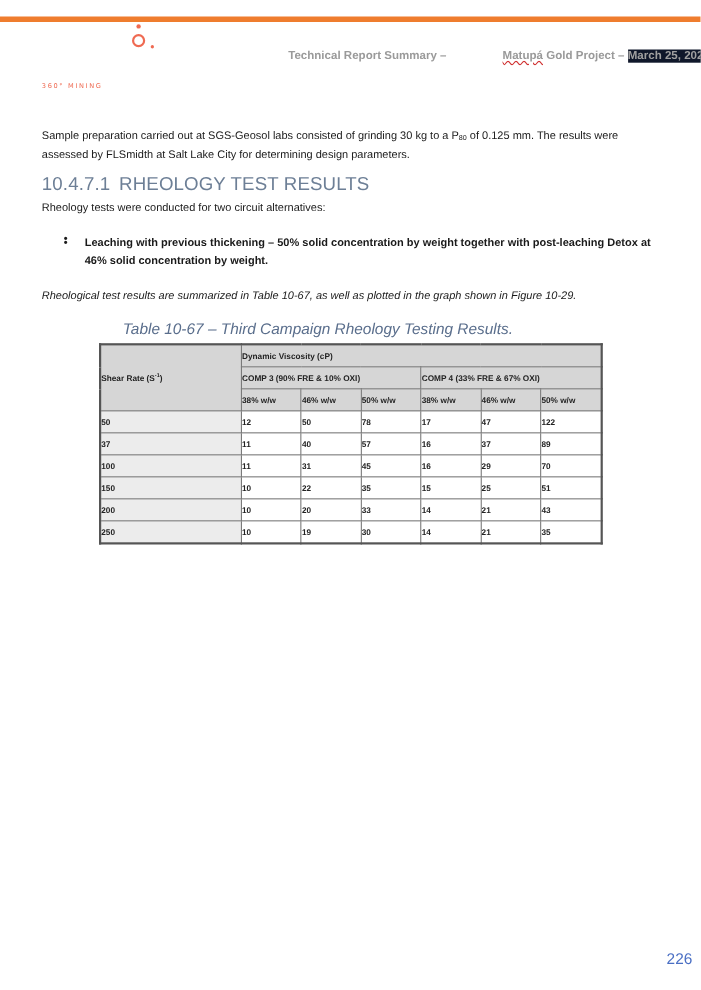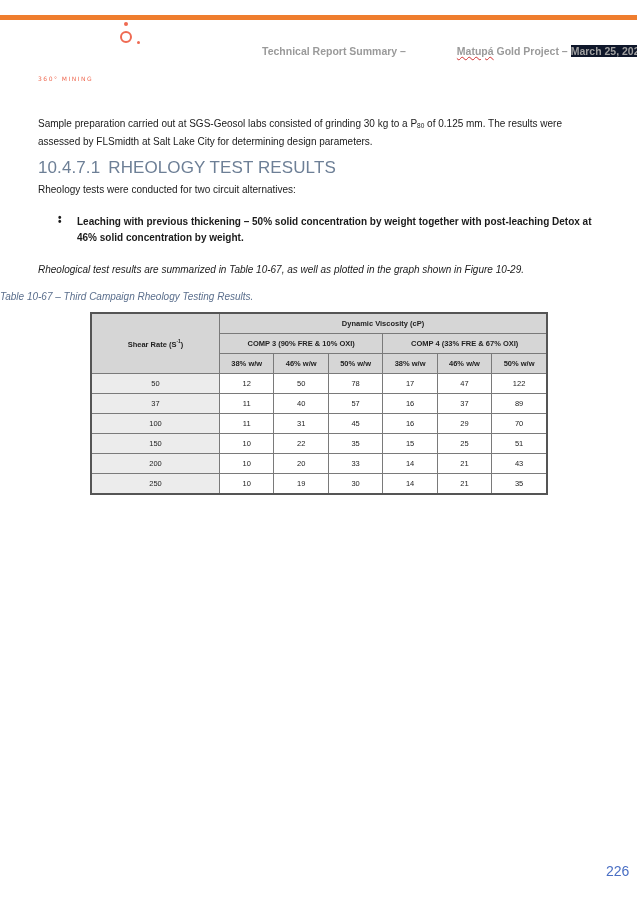--- a/index.html
+++ b/index.html
@@ -43,36 +43,36 @@
     .section-heading .num { margin-right: 8px; }
 
     .bullets { position: absolute; left: 55px; top: 210px; width: 545px; margin: 0; padding: 0; list-style: none; }
     .bullets li {
       position: relative; padding-left: 22px; font-size: 10px; line-height: 16px; font-weight: bold; color: #1a1a1a;
       margin-bottom: 4px;
     }
     .bullets li .dot { position: absolute; left: 3px; top: 0; font-weight: bold; }
 
     .caption {
-      position: absolute; left: 0; width: 578px; top: 291px; text-align: left; font-size: 10px;
+      position: absolute; left: 0; width: 578px; top: 291px; text-align: center; font-size: 14px;
       font-style: italic; color: #5a6e8c; font-family: "Liberation Sans", sans-serif;
     }
 
     table.rheo {
       position: absolute; left: 90px; top: 312px; width: 458px;
       border-collapse: collapse; border: 2px solid #555555; font-family: "Liberation Sans", sans-serif;
     }
     table.rheo td, table.rheo th {
-      border: 1px solid #7a7a7a; text-align: center; font-size: 7.5px; color: #222;
+      border: 1px solid #7a7a7a; text-align: left; font-size: 7.5px; color: #222;
       padding: 0; height: 19px;
     }
     table.rheo th { background: #d6d6d6; font-weight: bold; }
     table.rheo th.shear { width: 127px; }
     table.rheo td.rate { background: #ececec; }
-    table.rheo td { background: #ffffff; font-weight: normal; margin-left: 24px; }
+    table.rheo td { background: #ffffff; font-weight: bold; margin-left: 24px; }
     table.rheo th sup { font-size: 5px; }
 
     .page-number {
       position: absolute; left: 606px; top: 863px; font-size: 14px; color: #4a6fc4;
       font-family: "Liberation Sans", sans-serif;
     }
   </style>
 </head>
 <body>
 

